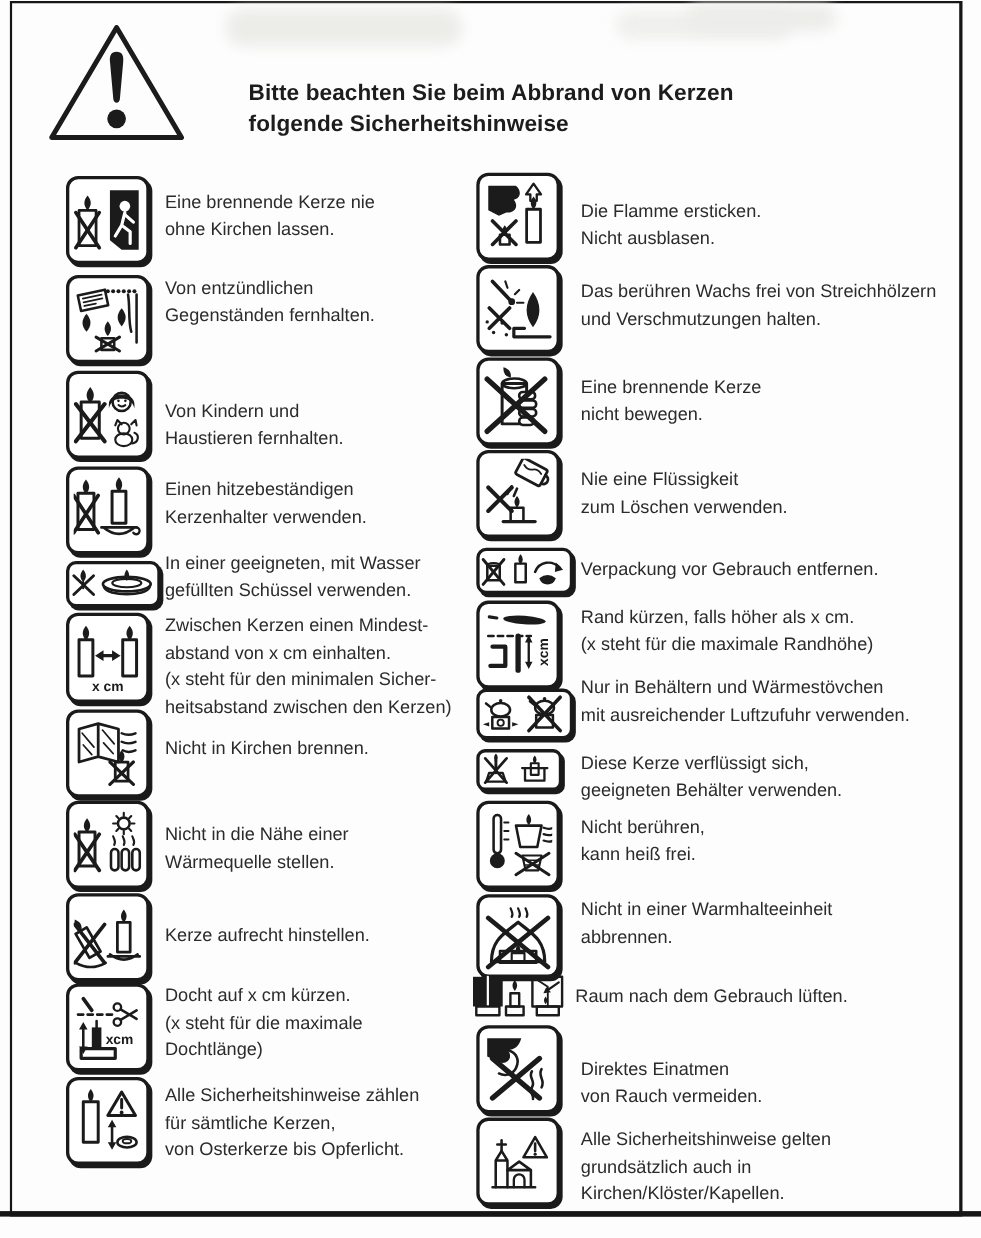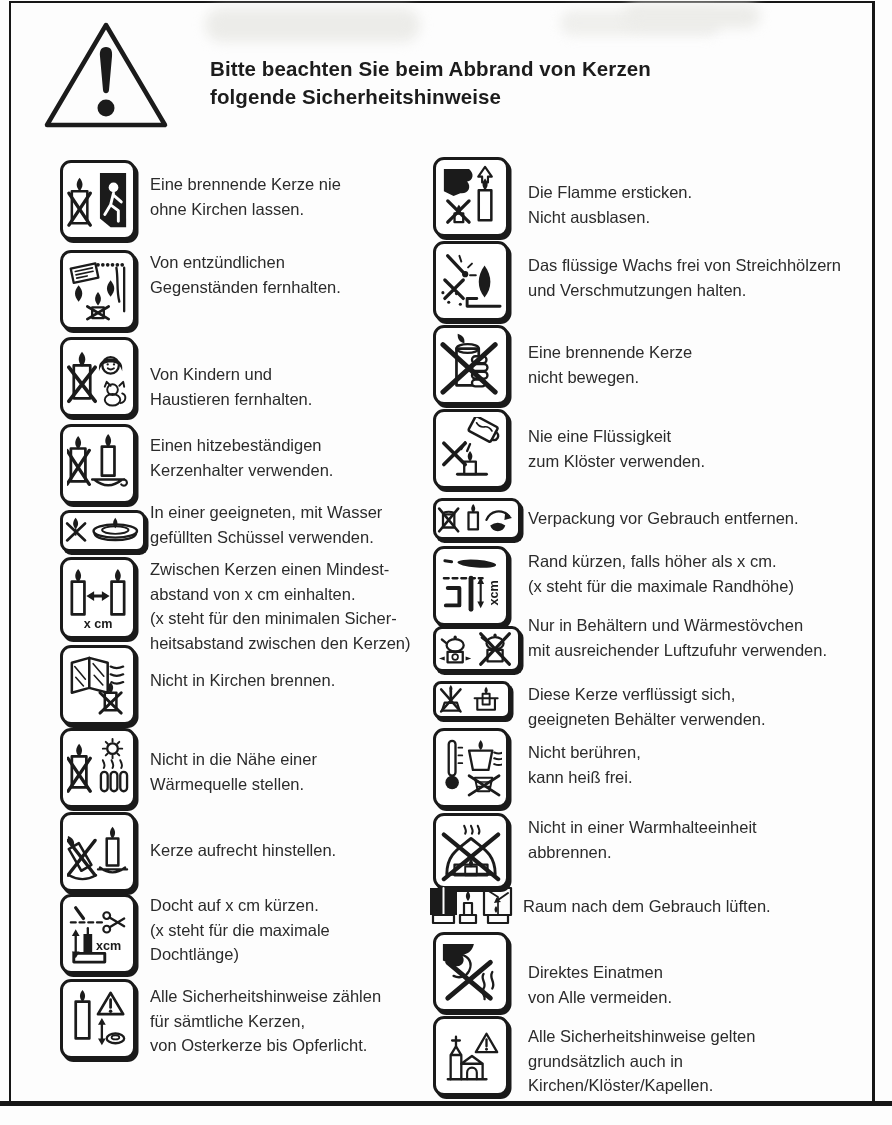--- a/index.html
+++ b/index.html
@@ -5,21 +5,21 @@
   html,body{margin:0;padding:0;background:#fff;}
   body{width:892px;height:1125px;position:relative;font-family:"Liberation Sans",sans-serif;color:#242424;}
   .page{position:absolute;inset:0;background:#fdfdfd;overflow:hidden;}
   .frame{position:absolute;left:9px;top:1px;width:861px;height:1101px;border:2px solid #161616;border-right-width:3px;pointer-events:none;}
   .bottom-bar{position:absolute;left:0;top:1101px;width:892px;height:5px;background:#161616;}
   .smudge{position:absolute;background:#ecece9;filter:blur(6px);border-radius:22px;}
   .s1{left:205px;top:8px;width:215px;height:34px;}
   .s2{left:560px;top:10px;width:160px;height:26px;opacity:.8;}
   .s3{left:625px;top:4px;width:135px;height:24px;}
   .header-triangle{position:absolute;left:42px;top:20px;}
-  .title{position:absolute;left:210px;top:55px;font-size:20.5px;font-weight:700;line-height:27.5px;white-space:pre-line;letter-spacing:.1px;color:#1c1c1c;margin:0;}
+  .title{position:absolute;left:210px;top:55px;font-size:20.5px;font-weight:700;line-height:27.5px;white-space:pre-line;letter-spacing:.1px;color:#1c1c1c;margin:16px;}
   .item{position:absolute;}
   .pic{box-sizing:border-box;position:absolute;left:0;top:0;width:76px;height:80px;background:#fff;border:3px solid #1a1a1a;border-radius:11px;box-shadow:2.5px 3px 0 #1a1a1a;display:flex;align-items:center;justify-content:center;}
   .pic.bare{border:none;box-shadow:none;border-radius:0;background:transparent;}
   .caption{position:absolute;margin:0;font-size:16.5px;line-height:24.5px;white-space:pre-line;color:#2b2b2b;}
   .col-l .caption{left:90px;width:295px;}
   .col-r .caption{left:95px;width:350px;}
   svg{stroke:#1b1b1b;stroke-width:3;fill:none;stroke-linecap:round;stroke-linejoin:round;}
   svg .f{fill:#1b1b1b;stroke:none;}
   svg .w{stroke:#fff;}
   svg .t{font:700 13px "Liberation Sans",sans-serif;fill:#1b1b1b;stroke:none;}
@@ -288,21 +288,21 @@
           <g class="f">
               <circle cx="9" cy="54" r="1.6"></circle>
               <circle cx="17" cy="45" r="1.6"></circle>
               <circle cx="3" cy="44" r="1.6"></circle>
               <circle cx="21" cy="56" r="1.6"></circle>
             </g>
           <path class="f" d="M46 16c8 11 8 23 0 33c-8-10-8-22 0-33z"></path>
           <path d="M28 58h34 M28 58v-8h10" stroke-width="3"></path>
         </svg>
       </div>
-      <p class="caption" style="top:12px">Das flüssige Wachs frei von Streichhölzern
+      <p class="caption" style="top:12px">Das berühren Wachs frei von Streichhölzern
 und Verschmutzungen halten.</p>
     </div>
 
     <div class="item" style="left:433px;top:325px">
       <div class="pic">
         <svg width="62" height="64" viewBox="0 0 64 64">
           <rect x="17" y="15" width="23" height="38" stroke-width="2.8"></rect>
           <ellipse cx="28.5" cy="15" rx="11.5" ry="4.5" stroke-width="2.4"></ellipse>
           <g transform="rotate(-35 24 8)">
               <path class="f" d="M24 -2c3.5 4.5 3.5 8 0 12c-3.5-4-3.5-7.5 0-12z"></path>
@@ -331,21 +331,21 @@
           </g>
           <path d="M26 25l-4 7 M31 27l-3 7" stroke-width="2.4"></path>
           <line x1="4" y1="26" x2="26" y2="48" stroke-width="3.8"></line>
             <line x1="26" y1="26" x2="4" y2="48" stroke-width="3.8"></line>
           <rect x="25" y="45" width="12" height="13" stroke-width="2.4"></rect>
           <path class="f" d="M31 34c3.2 4 3.2 7 0 11c-3.2-4-3.2-7 0-11z"></path>
           <path d="M18 58h30" stroke-width="3"></path>
         </svg>
       </div>
       <p class="caption" style="top:15px">Nie eine Flüssigkeit
-zum Klöster verwenden.</p>
+zum Löschen verwenden.</p>
     </div>
 
     <div class="item" style="left:433px;top:498px">
       <div class="pic" style="width:88px;height:42px;border-radius:9px">
         <svg width="80" height="34" viewBox="0 0 84 36">
           <rect x="6" y="13" width="12" height="14" stroke-width="2.4"></rect>
           <path d="M6 13c0-3.5 12-3.5 12 0" stroke-width="2"></path>
           <line x1="2" y1="7" x2="22" y2="31" stroke-width="2.8"></line>
             <line x1="22" y1="7" x2="2" y2="31" stroke-width="2.8"></line>
           <rect x="33" y="11" width="10" height="18" stroke-width="2.4"></rect>
@@ -472,21 +472,21 @@
       <div class="pic">
         <svg width="62" height="64" viewBox="0 0 64 64">
           <path class="f" d="M3 3h32c-2 8-7 11-13 11c5 5 2 13-6 12L3 20z"></path>
           <path d="M22 14c8 2 12 9 8 17c-3 6-10 8-16 5" stroke-width="2.4"></path>
           <path d="M45 34c-4 6 4 9 0 15c-3 5 2 7 1 11 M54 32c-4 7 4 10 0 17" stroke-width="2.4"></path>
           <line x1="8" y1="22" x2="52" y2="59" stroke-width="5"></line>
             <line x1="52" y1="22" x2="8" y2="59" stroke-width="5"></line>
         </svg>
       </div>
       <p class="caption" style="top:28px">Direktes Einatmen
-von Alle vermeiden.</p>
+von Rauch vermeiden.</p>
     </div>
 
     <div class="item" style="left:433px;top:1016px">
       <div class="pic">
         <svg width="62" height="64" viewBox="0 0 64 64">
           <path d="M11 31v25 M22 31v25 M11 31l5.5-9l5.5 9z" stroke-width="2.4"></path>
           <path d="M16.5 22V12 M12.5 16h8" stroke-width="2.4"></path>
           <path d="M22 40h22v16 M8 56h40 M22 40l11-8l11 8" stroke-width="2.4"></path>
           <path d="M28 56v-7a5 5 0 0 1 10 0v7" stroke-width="2.2"></path>
           <path d="M48 9l11 19H37z" stroke-width="2.4"></path>

